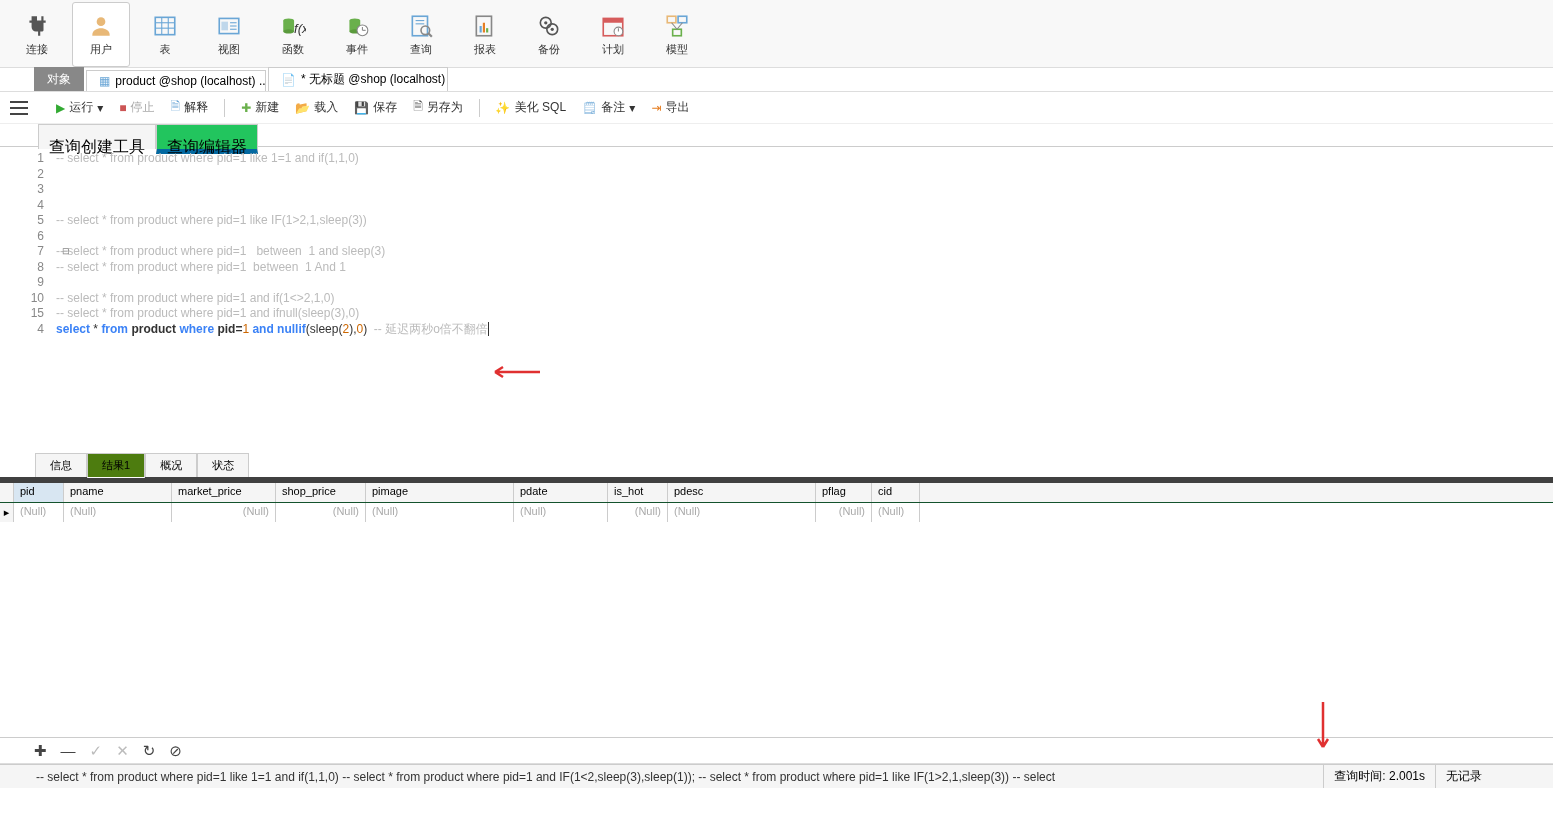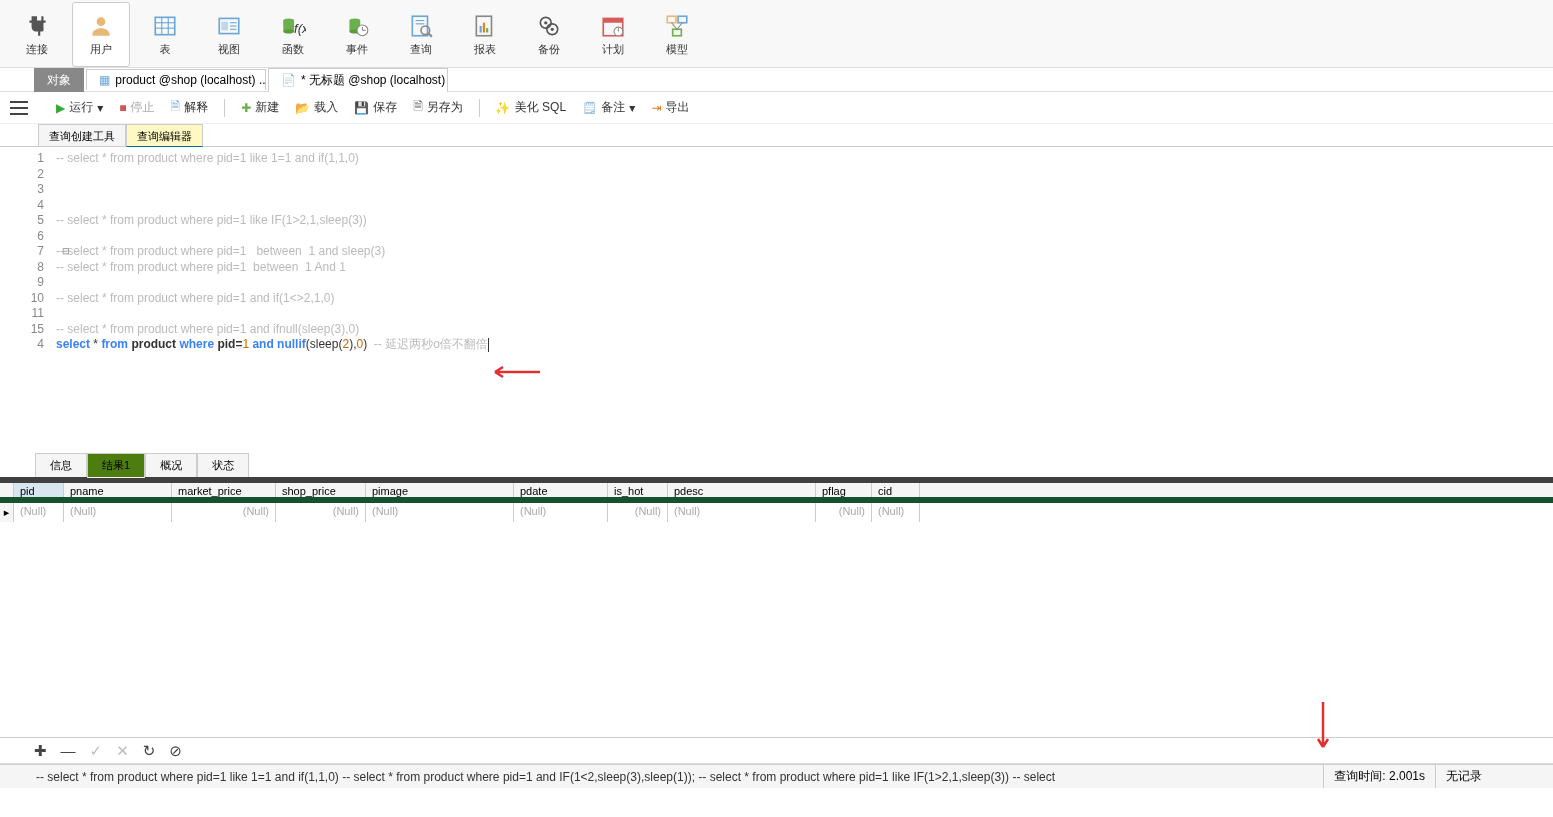--- a/index.html
+++ b/index.html
@@ -2,46 +2,46 @@
 <html><head>
 <meta charset="utf-8">
 <style>
 *{margin:0;padding:0;box-sizing:border-box;font-family:"Microsoft YaHei",Arial,sans-serif;font-size:12px}
 body{background:#fff;overflow:hidden;width:1553px;height:817px;position:relative}
 .ribbon{height:68px;background:#f8f8f8;border-bottom:1px solid #ddd;display:flex;padding:2px 8px 0}
 .ribbon-item{display:flex;flex-direction:column;align-items:center;justify-content:center;padding:4px 14px;cursor:pointer;border:1px solid transparent;border-radius:3px;margin-right:6px}
 .ribbon-item.active{background:#fff;border:1px solid #ccc}
 .ribbon-icon{width:28px;height:28px;margin-bottom:2px;display:flex;align-items:center;justify-content:center}
 .ribbon-label{color:#333;font-size:11px}
-.doc-tabs{height:24px;display:flex;align-items:center;border-bottom:1px solid #ddd;padding-left:34px}
+.doc-tabs{height:24px;display:flex;align-items:flex-end;border-bottom:1px solid #ddd;padding-left:34px}
 .doc-tab{padding:3px 12px;border:1px solid #ccc;border-bottom:none;margin-right:2px;display:flex;align-items:center;gap:5px;cursor:pointer;background:#fff;max-width:180px;overflow:hidden;white-space:nowrap}
 .doc-tab.obj{background:#888;color:#fff;border-color:#888}
 .toolbar{height:32px;display:flex;align-items:center;padding:0 10px;gap:4px;border-bottom:1px solid #eee}
 .tb-sep{width:1px;height:18px;background:#ccc;margin:0 6px}
 .tb-btn{display:flex;align-items:center;gap:4px;padding:3px 6px;cursor:pointer;color:#333}
 .tb-btn.disabled{color:#aaa}
 .hamburger{width:18px;height:14px;display:flex;flex-direction:column;justify-content:space-between;cursor:pointer;margin-right:18px}
 .hamburger span{height:2px;background:#444}
 .subtabs{display:flex;padding-left:38px;height:23px;border-bottom:1px solid #ccc}
-.subtab{padding:4px 10px;border:1px solid #ccc;border-bottom:none;cursor:pointer;background:#f5f5f5;font-size:11px}
-.subtab.active{background:#fef9c3;border-bottom:1px solid #0369a1;margin-bottom:-1px}
+.subtab{padding:12px 10px;border:1px solid #ccc;border-bottom:none;cursor:pointer;background:#f5f5f5;font-size:16px}
+.subtab.active{background:#22c55e;border-bottom:5px solid #0369a1;margin-bottom:-1px}
 .editor{padding:4px 0;font-family:Consolas,monospace;font-size:13px;line-height:15.5px;position:relative;height:306px;overflow:hidden}
 .line{display:flex}
 .lno{width:56px;text-align:right;padding-right:12px;color:#888;user-select:none}
 .code{white-space:pre;color:#333}
 .cmt{color:#bbb}
 .kw{color:#3b82f6;font-weight:bold}
 .id{color:#333;font-weight:bold}
 .num{color:#cc6600}
 .fold{position:absolute;left:62px;font-size:9px;color:#888;cursor:pointer}
 .arrow{position:absolute;left:485px;top:215px;pointer-events:none}
 .res-tabs{display:flex;border-bottom:6px solid #404040;padding-left:35px}
 .res-tab{padding:4px 14px;border:1px solid #ccc;border-bottom:none;cursor:pointer;background:#f5f5f5;font-size:11px}
 .res-tab.active{background:#4d7c0f;border-bottom:1px solid #fff;margin-bottom:-1px}
-.grid-head{display:flex;background:#f5f5f5;border-bottom:6px solid #14532d;height:20px}
+.grid-head{display:flex;background:#f5f5f5;border-bottom:1px solid #14532d;height:20px}
 .gc{border-right:1px solid #ccc;padding:2px 6px;font-size:11px;overflow:hidden;white-space:nowrap}
 .gc.sel{background:#d8e6f2}
 .grid-row{display:flex;height:19px}
 .gc.rowh{width:14px;border-right:1px solid #ccc;background:#f5f5f5;display:flex;align-items:center;justify-content:center}
 .null{color:#aaa;font-style:normal}
 .rownull{text-align:right}
 .grid-area{height:235px;background:#fff;border-bottom:1px solid #ccc}
 .nav-bar{height:26px;display:flex;align-items:center;padding:0 34px;gap:14px;border-bottom:1px solid #ddd}
 .nav-btn{cursor:pointer;font-size:15px;color:#444}
 .status-bar{height:24px;background:#f5f5f5;display:flex;align-items:center;padding:0 8px;border-top:1px solid #ccc;position:relative}
@@ -284,24 +284,20 @@
     </div>
   <div class="line">
       <span class="lno">9</span>
       <span class="code cmt"></span>
     </div>
   <div class="line">
       <span class="lno">10</span>
       <span class="code cmt">-- select * from product where pid=1 and if(1&lt;&gt;2,1,0)</span>
     </div>
   <div class="line">
-      <span class="lno">11</span>
-      <span class="code cmt"></span>
-    </div>
-  <div class="line">
       <span class="lno">15</span>
       <span class="code cmt">-- select * from product where pid=1 and ifnull(sleep(3),0)</span>
     </div>
   <div class="line">
       <span class="lno">4</span>
       <span class="code"><span class="kw">select</span><span> * </span><span class="kw">from</span><span class="id"> product </span><span class="kw">where</span><span class="id"> pid=</span><span class="num">1</span><span class="kw"> and </span><span class="kw">nullif</span><span>(sleep(</span><span class="num">2</span><span>),</span><span class="num">0</span><span>)</span><span class="cmt">  -- 延迟两秒o倍不翻倍</span><span class="cursor-caret"></span></span>
     </div>
   <svg class="arrow" width="60" height="20">
       <path d="M55 10 L10 10 M10 10 L18 5 M10 10 L18 15" stroke="#e03030" stroke-width="2.5" fill="none"></path>
     </svg>

